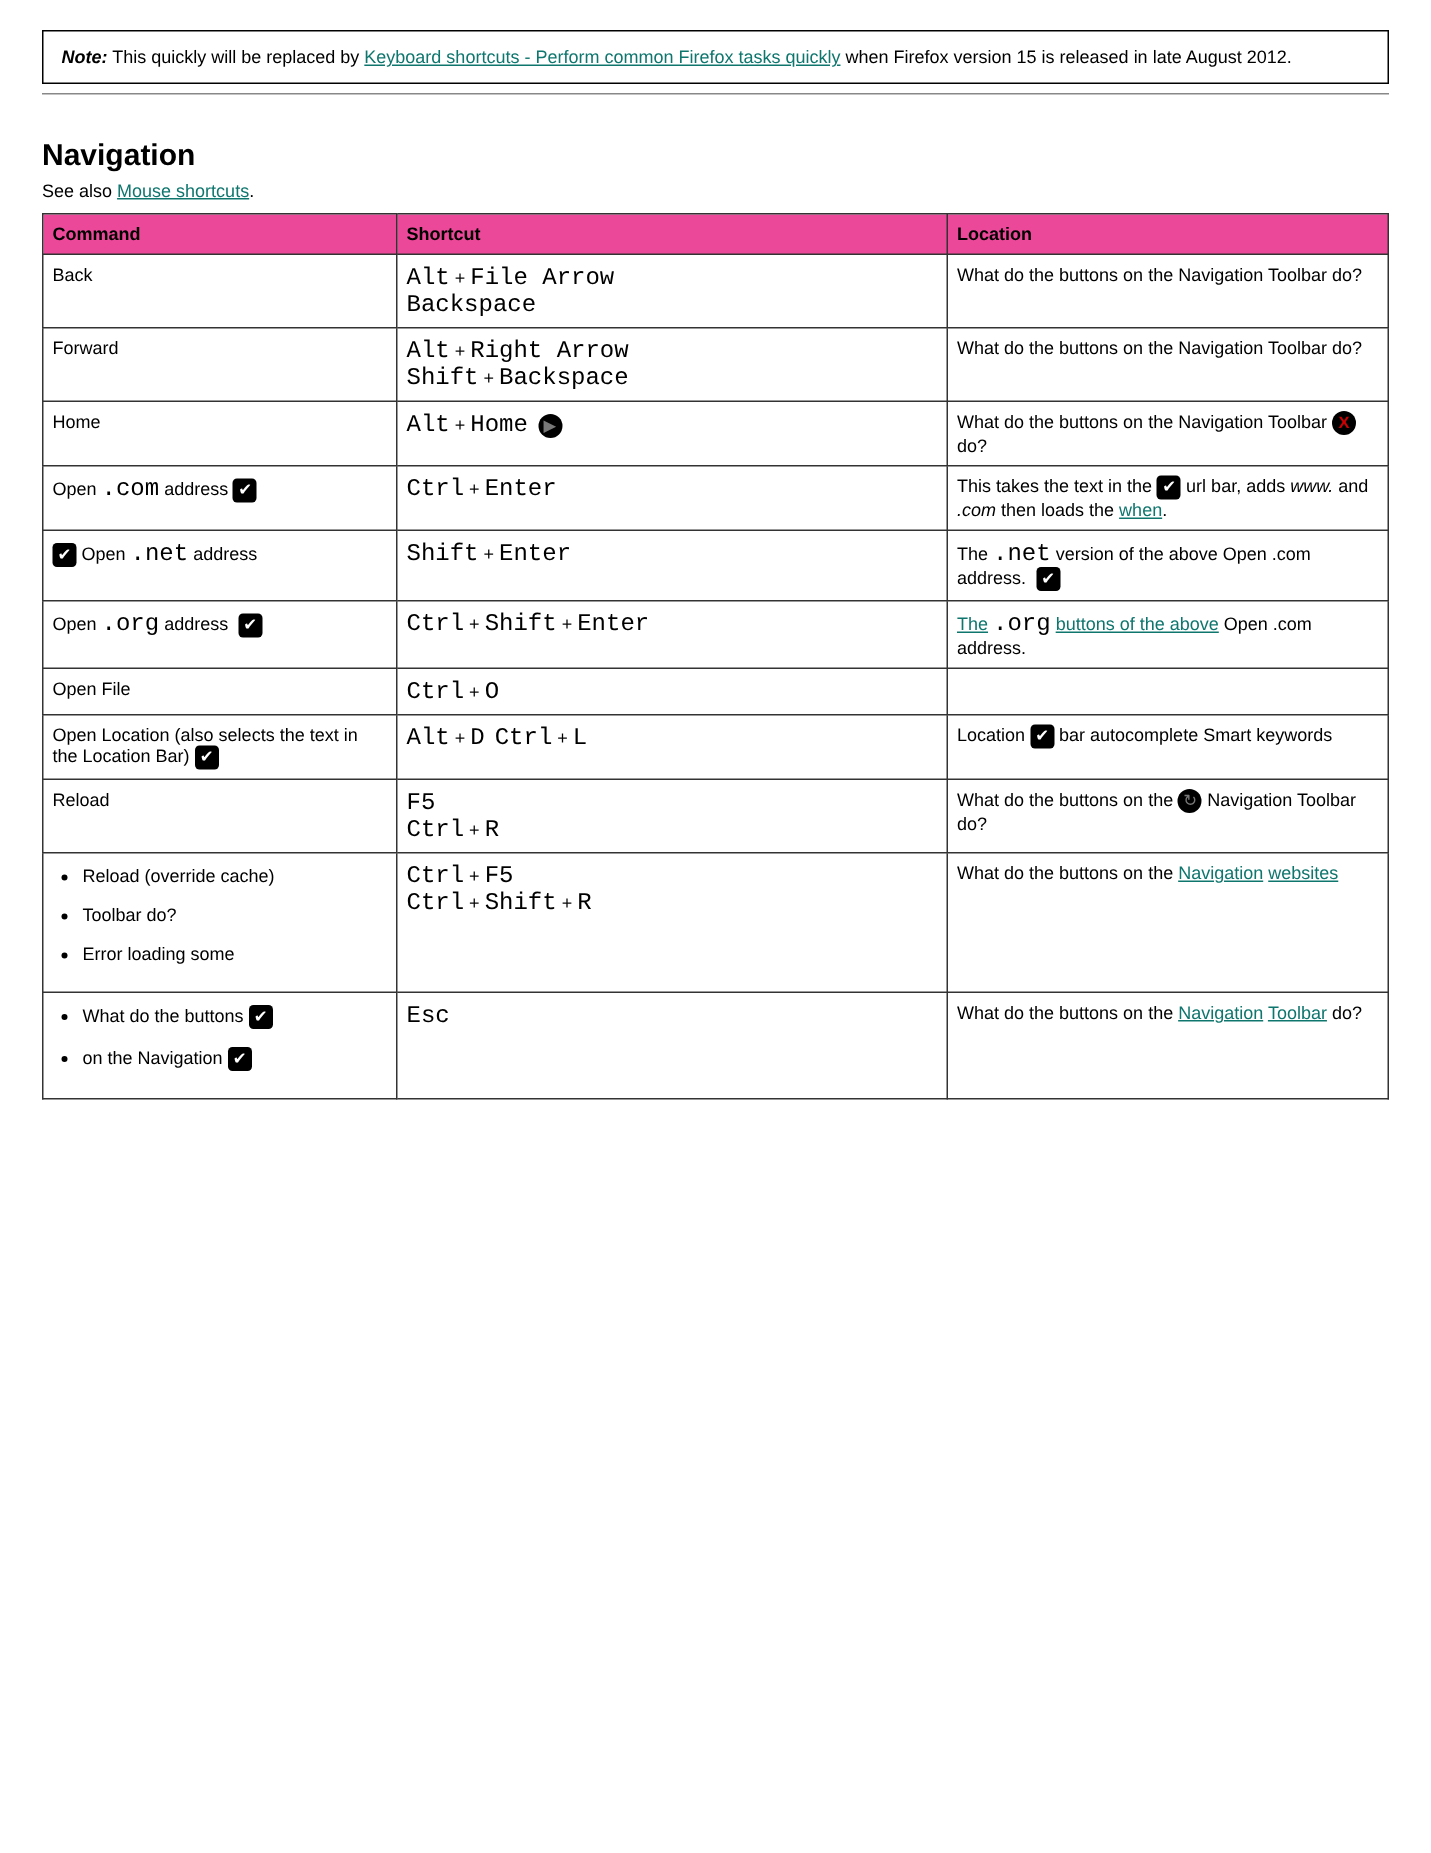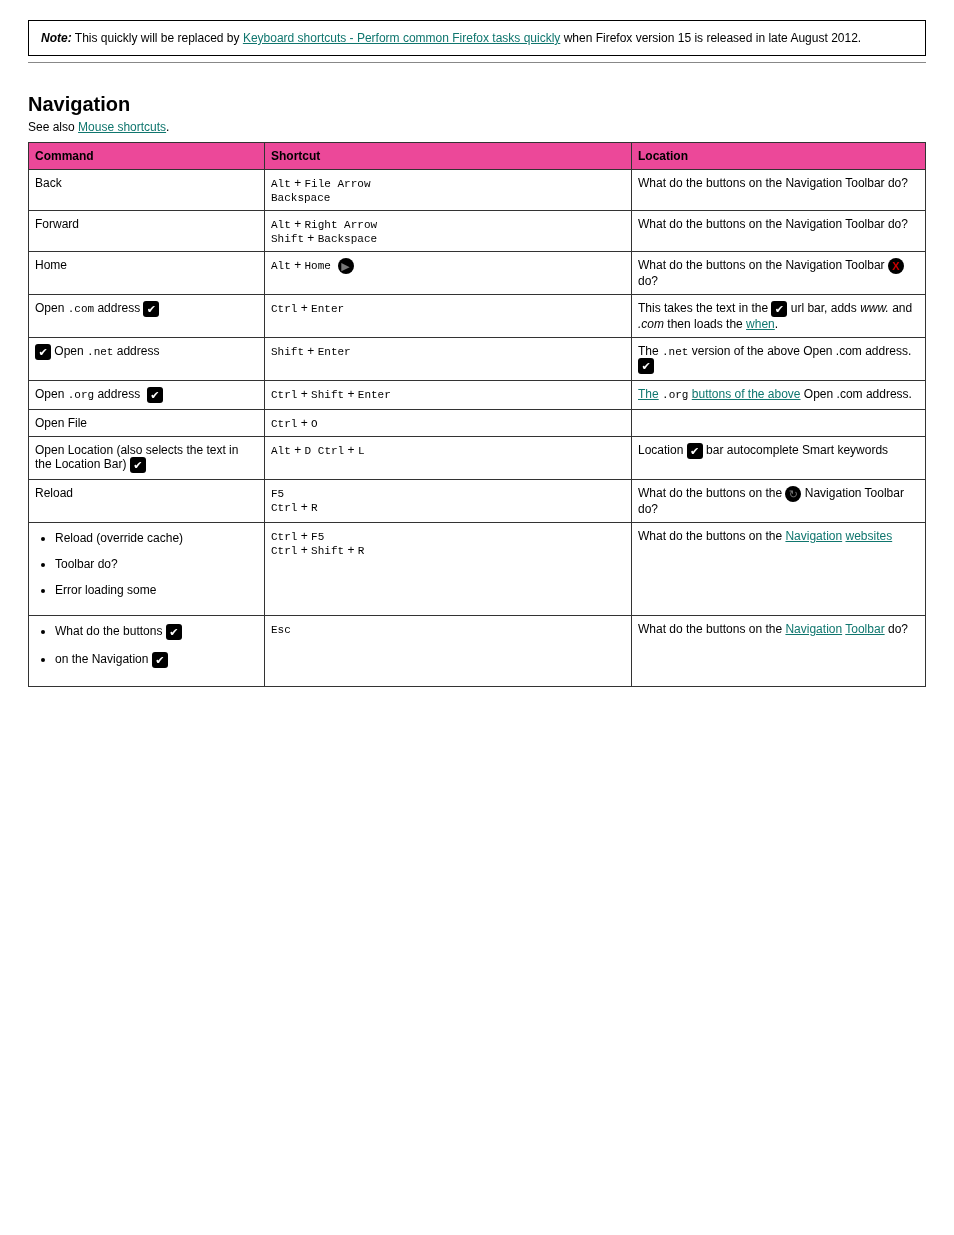--- a/index.html
+++ b/index.html
@@ -45,21 +45,21 @@
   }
   table.shortcut th {
     font-weight: bold;
     background: #ec4899;
   }
   col.c1 { width: 236px; }
   col.c2 { width: 367px; }
   col.c3 { width: auto; }
   .key {
     font-family: "Courier New", Courier, monospace;
-    font-size: 11px;
+    font-size: 16px;
     margin-top: 28px;
   }
   .icon {
     display: inline-block;
     width: 16px;
     height: 16px;
     border-radius: 3px;
     vertical-align: middle;
     text-align: center;
     line-height: 16px;

